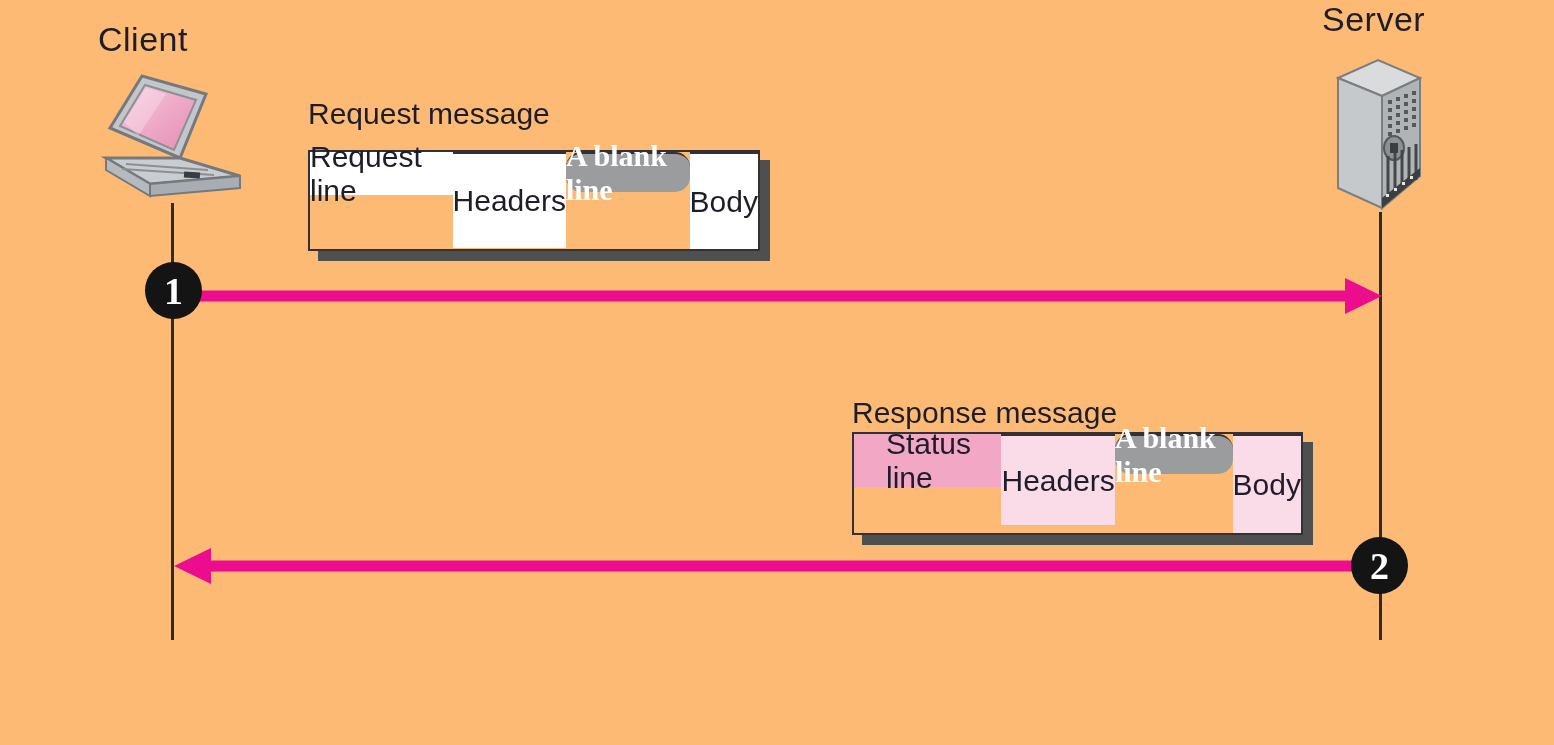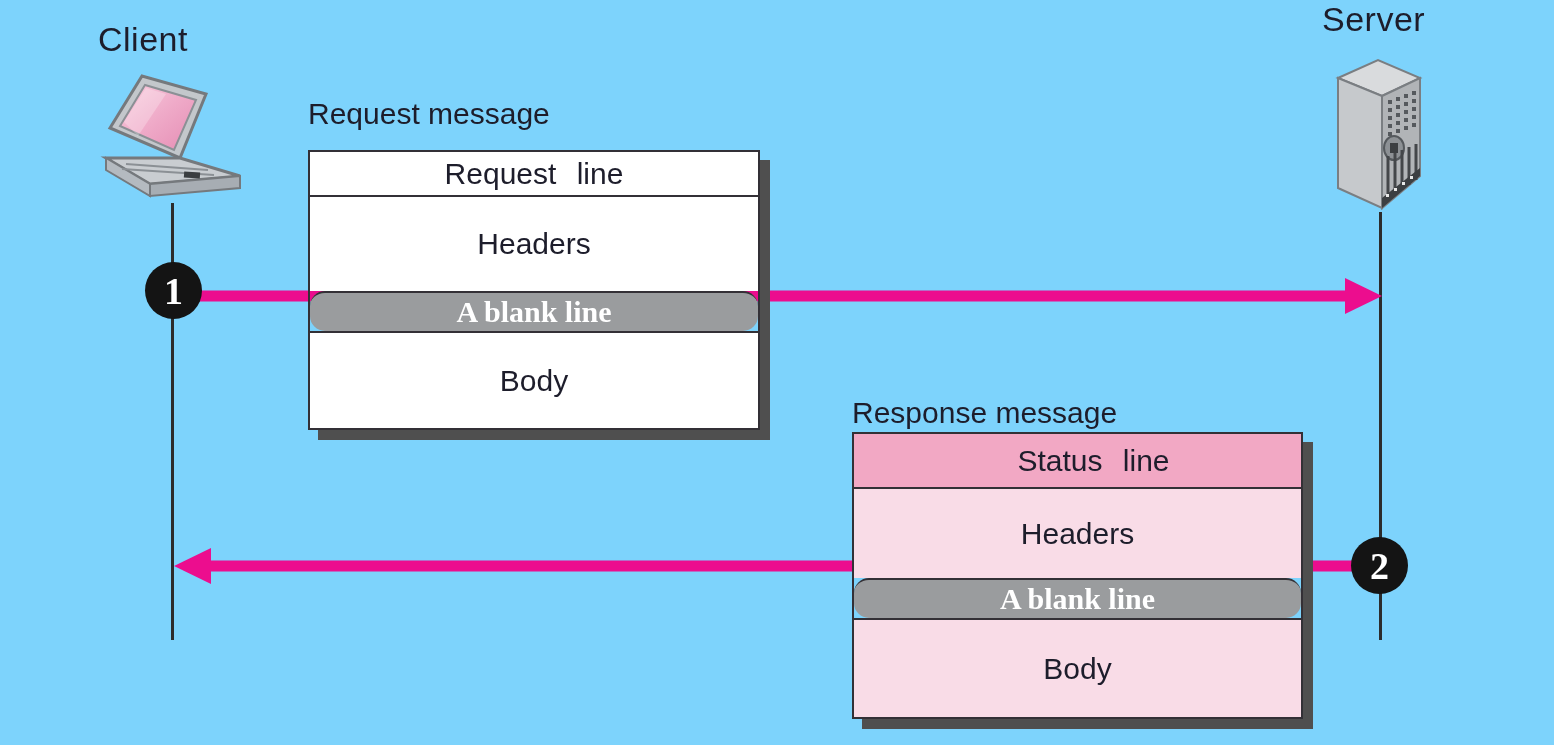--- a/index.html
+++ b/index.html
@@ -12,21 +12,21 @@
     --text_dark:#1d1d2b;
     --lifeline_dark:#2c2c2c;
     --badge_black:#141414;
     --laptop_screen_pink:#efaac8;
   }
   *{margin:0;padding:0;box-sizing:border-box;}
   html,body{background:#ffffff;}
   .canvas{
     position:relative;
     width:1554px;height:745px;
-    background:#7dd3fc;
+    background:#fdba74;
     overflow:hidden;
     font-family:"Liberation Sans", sans-serif;
     color:var(--text_dark);
   }
   
   .endpoint-label{
     position:absolute;
     font-size:34px;
     letter-spacing:0.5px;
     color:var(--text_dark);
@@ -49,21 +49,21 @@
   .arrows{position:absolute;left:0;top:0;z-index:1;}
   .arrow-line{stroke:var(--arrow_pink);stroke-width:11;}
   .arrow-head{fill:var(--arrow_pink);}
   
   .msgbox{
     position:absolute;
     border:2px solid var(--box_border);
     box-shadow:10px 10px 0 0 var(--shadow_gray);
     z-index:3;
     display:flex;
-    flex-direction:column;
+    flex-direction:row;
   }
   .request-box{left:308px;top:150px;width:452px;}
   .response-box{left:852px;top:432px;width:451px;}
   .row{
     display:flex;align-items:center;justify-content:center;
     font-size:30px;color:var(--text_dark);
     background:#ffffff;
   }
   .row + .row{border-top:2px solid var(--box_border);}
   .row.spaced{word-spacing:12px;}

